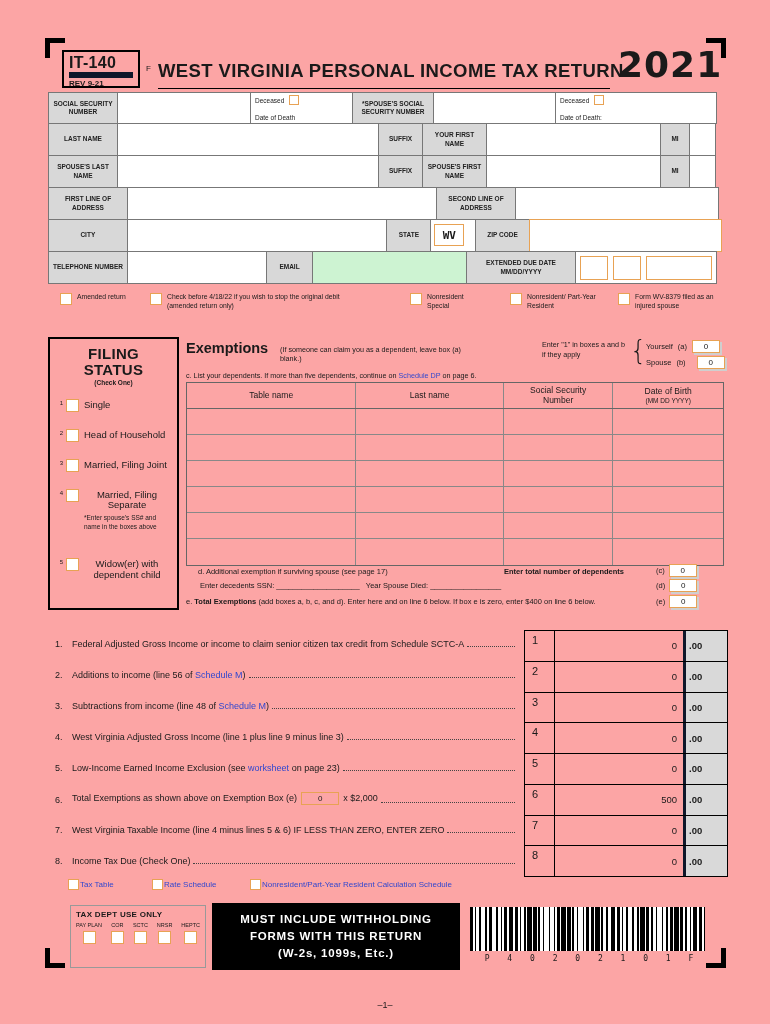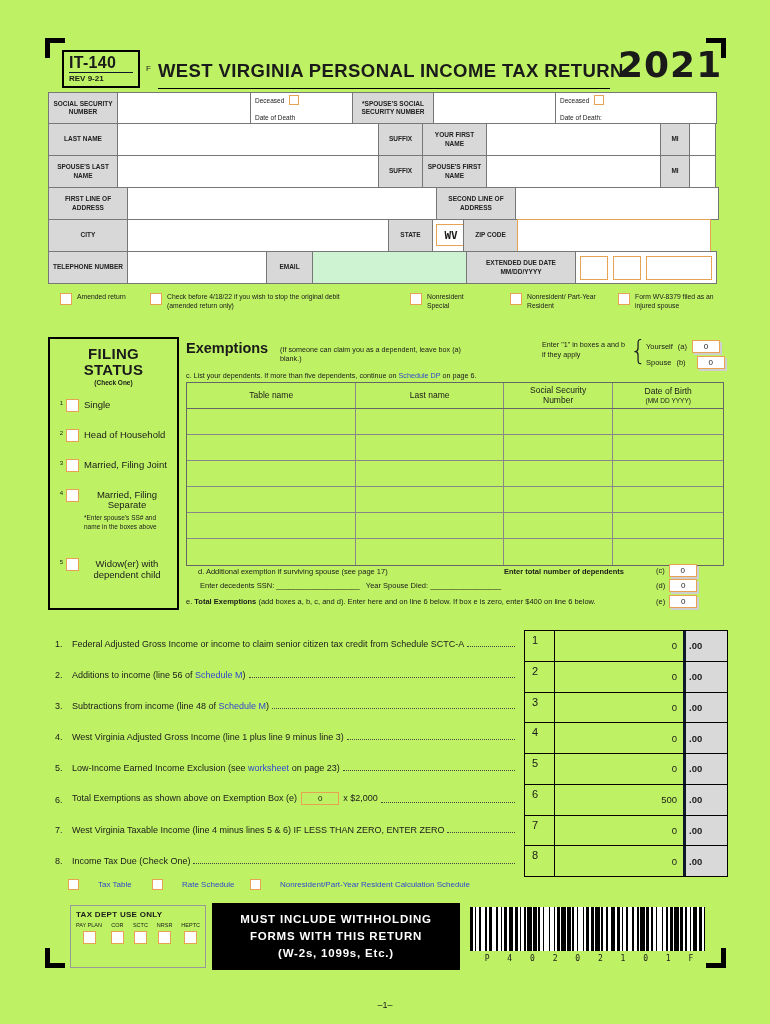--- a/index.html
+++ b/index.html
@@ -1,31 +1,31 @@
 <!DOCTYPE html>
 <html><head>
 <meta charset="utf-8">
 <style>
   * { margin:0; padding:0; box-sizing:border-box; }
   html,body { background:#fff; }
-  .page { position:relative; width:770px; height:1024px; background:#bef264;
+  .page { position:relative; width:770px; height:1024px; background:#fca5a5;
           font-family:"Liberation Sans", sans-serif; color:#1a1a1a; overflow:hidden; }
 
   
   .corner { position:absolute; width:20px; height:20px; }
   .corner.tl { left:45px; top:38px; border-left:5px solid #000; border-top:5px solid #000; }
   .corner.tr { left:706px; top:38px; border-right:5px solid #000; border-top:5px solid #000; }
   .corner.bl { left:45px; top:948px; border-left:5px solid #000; border-bottom:5px solid #000; }
   .corner.br { left:706px; top:948px; border-right:5px solid #000; border-bottom:5px solid #000; }
 
   
   .formid { position:absolute; left:62px; top:50px; width:78px; height:38px;
             border:2px solid #000; padding:2px 5px; }
   .formid .id { font-size:16px; font-weight:bold; letter-spacing:0.3px; }
-  .formid .rev { font-size:8px; font-weight:bold; border-top:1px solid #0f172a; padding-top:1px; }
+  .formid .rev { font-size:8px; font-weight:bold; border-top:6px solid #0f172a; padding-top:1px; }
   .fmark { position:absolute; left:146px; top:64px; font-size:8px; }
   .title { position:absolute; left:158px; top:60px; width:452px; font-size:18.5px; font-weight:bold;
            letter-spacing:0.4px; border-bottom:1.5px solid #000; padding-bottom:6px; white-space:nowrap; }
   .year { position:absolute; left:618px; top:44px; font-size:36px; font-weight:bold;
           font-family:"DejaVu Sans", sans-serif; letter-spacing:1px; }
 
   
   .tgrid { position:absolute; left:48px; top:92px; width:674px; }
   .trow { display:flex; height:32px; }
   .cell { border:1px solid #777; margin-left:-1px; margin-top:-1px; position:relative; background:#fff; }
@@ -92,21 +92,21 @@
                align-items:center; justify-content:center; font-size:8px; margin:0 4px; vertical-align:middle; }
 
   .valblock { position:absolute; left:524px; top:630px; width:204px; height:247px; border:1.5px solid #000; display:flex; flex-direction:column; }
   .vrow { flex:1; display:flex; border-bottom:1px solid #000; }
   .vrow:last-child { border-bottom:none; }
   .vnum { width:30px; border-right:1px solid #000; font-size:11px; padding:3px 0 0 7px; }
   .vval { flex:1; font-size:9.5px; display:flex; align-items:center; justify-content:flex-end; padding-right:6px; }
   .vcents { width:44px; background:#d9d9d9; border-left:3px solid #0f172a; display:flex; align-items:center;
             font-weight:bold; font-size:9.5px; padding-left:3px; }
 
-  .taxopt { position:absolute; top:879px; display:flex; align-items:center; gap:19px; font-size:8px; }
+  .taxopt { position:absolute; top:879px; display:flex; align-items:center; gap:1px; font-size:8px; }
   .taxopt .chk { width:11px; height:11px; }
 
   
   .deptbox { position:absolute; left:70px; top:905px; width:136px; height:63px; border:1.5px solid #999; padding:4px 5px 3px; }
   .dept-title { font-size:8px; font-weight:bold; letter-spacing:0.3px; }
   .dept-cols { display:flex; justify-content:space-between; margin-top:3px; }
   .dept-col { display:flex; flex-direction:column; align-items:center; justify-content:flex-end; gap:2px; }
   .dept-col .fl { font-size:5.5px; text-align:center; line-height:1.2; }
   .dept-col .chk { width:13px; height:13px; }
 
@@ -188,21 +188,21 @@
       <div class="cell lbl" style="width:80px">FIRST LINE OF ADDRESS</div>
       <div class="cell inp" style="width:310px"></div>
       <div class="cell lbl" style="width:80px">SECOND LINE OF ADDRESS</div>
       <div class="cell inp" style="width:204px"></div>
     </div>
 
     <div class="trow">
       <div class="cell lbl" style="width:80px">CITY</div>
       <div class="cell inp" style="width:262px"></div>
       <div class="cell lbl" style="width:45px">STATE</div>
-      <div class="cell inp" style="width:32px">
+      <div class="cell inp" style="width:46px">
         <div class="wvbox">WV</div>
       </div>
       <div class="cell lbl" style="width:55px">ZIP CODE</div>
       <div class="cell inp ogate" style="width:194px"></div>
     </div>
 
     <div class="trow">
       <div class="cell lbl" style="width:80px">TELEPHONE NUMBER</div>
       <div class="cell inp" style="width:140px"></div>
       <div class="cell lbl" style="width:47px">EMAIL</div>

